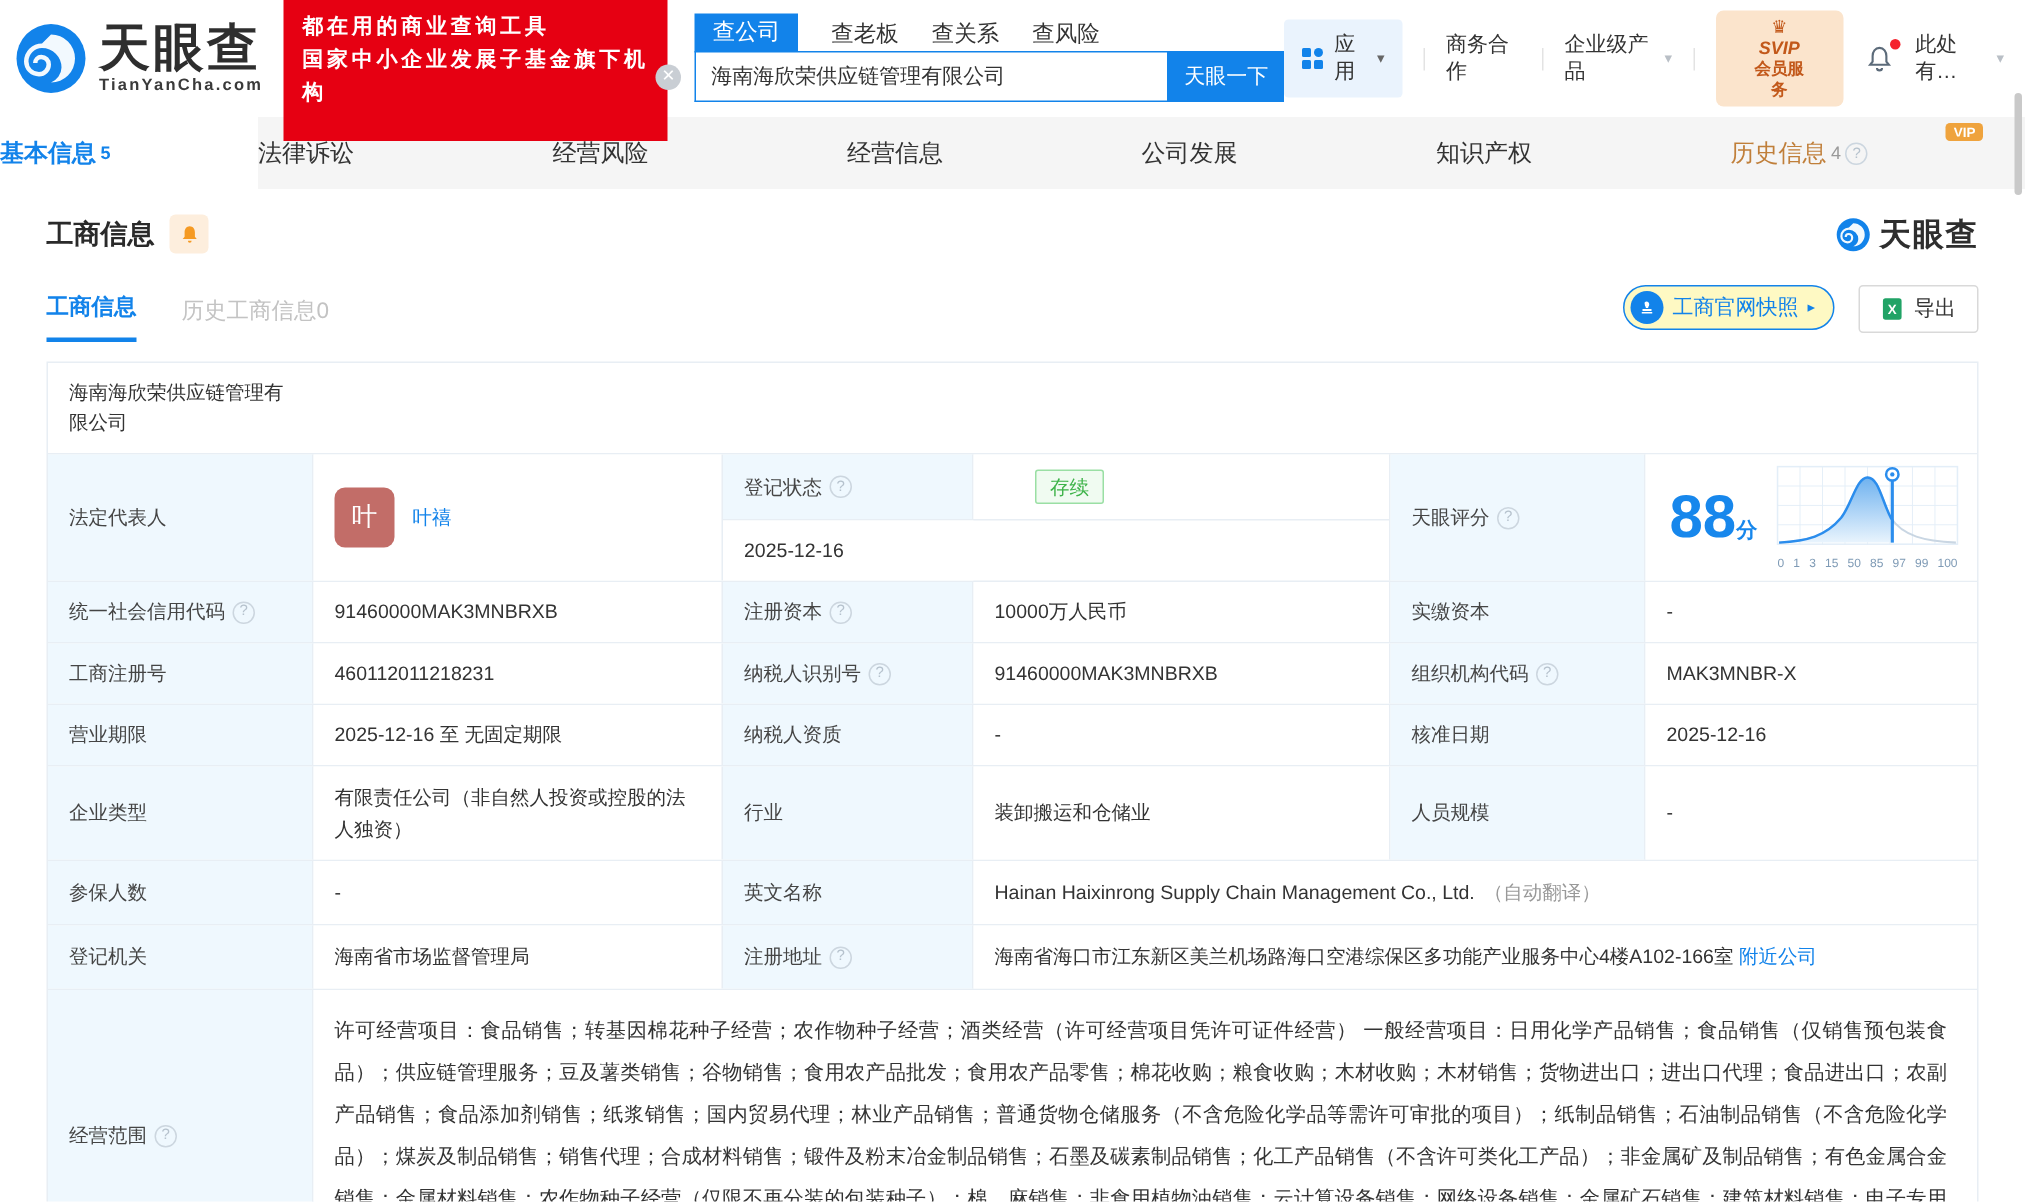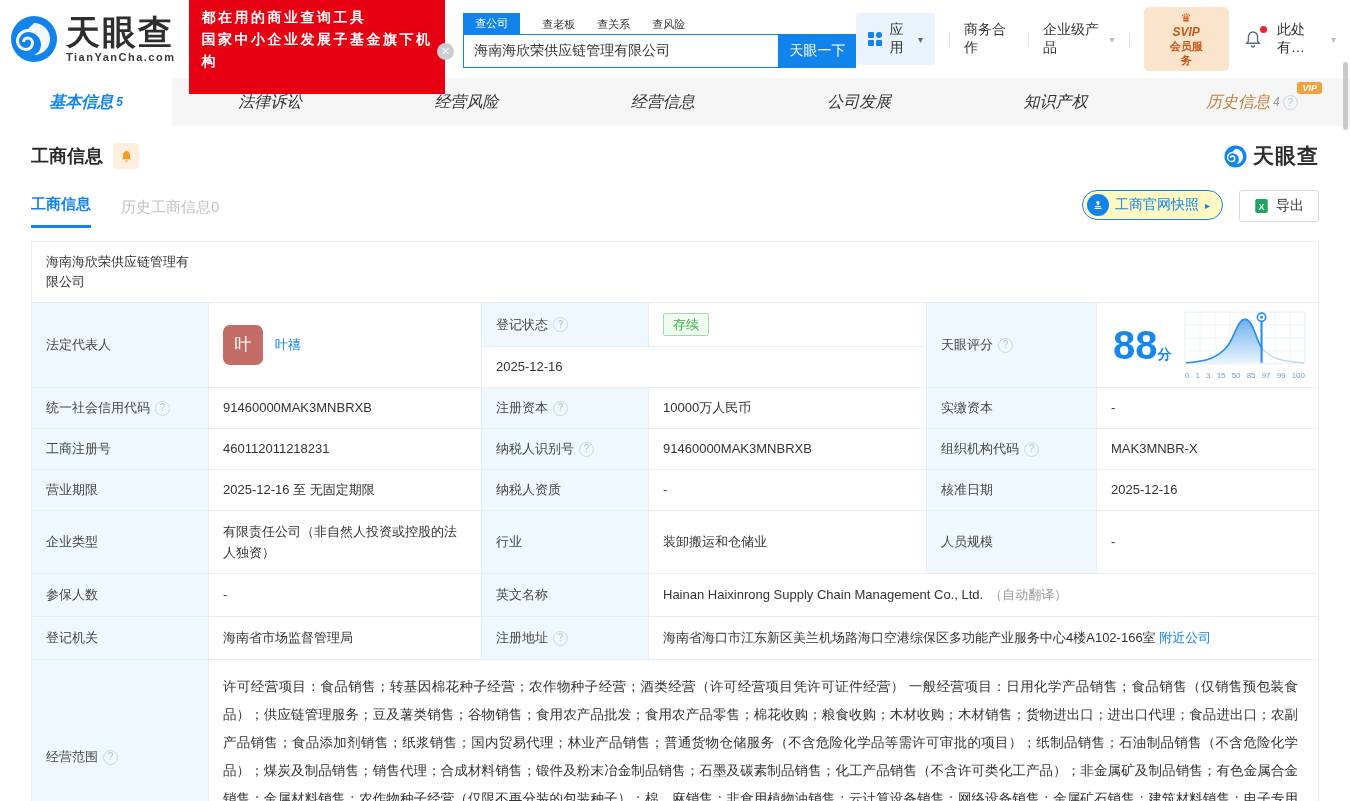--- a/index.html
+++ b/index.html
@@ -7,21 +7,21 @@
 
   
   .header { height:78px; display:flex; align-items:center; padding:0 14px 0 10px; background:#fff; position:relative; }
   .logo { display:flex; align-items:center; gap:8px; }
   .logo-icon { width:48px; height:48px; flex:0 0 48px; }
   .logo-txt { line-height:1; }
   .logo-cn { font-size:34px; font-weight:bold; color:#2e2e2e; letter-spacing:2px; }
   .logo-en { font-size:11px; font-weight:bold; color:#3a3a3a; letter-spacing:1.5px; margin-top:3px; }
   .promo { margin-left:14px; background:#e60012; color:#fff; padding:22px 12px; font-size:14px; font-weight:bold; line-height:22px; letter-spacing:2.5px; }
   .search-wrap { margin-left:18px; width:420px; }
-  .search-tabs { display:flex; align-items:flex-end; gap:22px; font-size:11px; height:24px; }
+  .search-tabs { display:flex; align-items:flex-end; gap:22px; font-size:15px; height:24px; }
   .search-tab { color:#333; cursor:pointer; padding:2px 0; }
   .search-tab.active { background:#1283ea; color:#fff; padding:3px 12px; }
   .search-input { flex:1; border:1.5px solid #1283ea; border-right:none; padding:0 30px 0 10px; font-size:14px; color:#333; outline:none; font-family:inherit; }
   .clear-btn { position:absolute; width:17px; height:17px; border-radius:50%; background:#c9ced4; color:#fff; font-size:11px; line-height:17px; text-align:center; margin-left:-26px; align-self:center; cursor:pointer; }
   .search-btn { width:78px; background:#1283ea; color:#fff; border:none; font-size:14px; cursor:pointer; font-family:inherit; }
   .search-row-rel { position:relative; display:flex; height:34px; }
   .hdr-right { margin-left:auto; display:flex; align-items:center; gap:14px; }
   .apps-btn { display:flex; align-items:center; gap:7px; background:#eaf3fd; border-radius:3px; padding:8px 12px; font-size:14px; cursor:pointer; }
   .grid-ic { width:14px; height:14px; display:grid; grid-template-columns:6px 6px; grid-template-rows:6px 6px; gap:2px; }
   .grid-ic i { background:#1283ea; border-radius:1px; }
@@ -32,21 +32,21 @@
   .hdr-link { font-size:14px; color:#333; cursor:pointer; display:flex; align-items:center; gap:5px; }
   .svip { background:#fbe4cc; border-radius:5px; padding:4px 23px; text-align:center; line-height:14px; cursor:pointer; }
   .svip .l1 { color:#c2581a; font-size:12px; font-weight:bold; font-style:italic; }
   .svip .l2 { color:#c2581a; font-size:11px; font-weight:bold; }
   .bell-wrap { position:relative; cursor:pointer; display:flex; }
   .red-dot { position:absolute; top:-3px; right:-4px; width:7px; height:7px; border-radius:50%; background:#f5222d; }
   .scroll-thumb { position:absolute; right:2px; top:62px; width:5px; height:68px; background:#c9c9c9; border-radius:3px; }
 
   
   .nav { height:48px; background:#f5f5f5; display:flex; }
-  .nav-tab { flex:1; display:flex; align-items:center; justify-content:center; font-size:16px; color:#333; cursor:pointer; position:relative; gap:3px;font-style:italic; }
+  .nav-tab { flex:1; display:flex; align-items:center; justify-content:flex-start; font-size:16px; color:#333; cursor:pointer; position:relative; gap:3px; }
   .nav-tab.active { flex:0 0 172px; background:#fff; color:#1283ea; font-weight:bold; }
   .nav-tab.active .cnt { color:#1283ea; }
   .cnt { font-size:12px; color:#999; }
   .nav-tab.history { color:#c07f3a; }
   .vip-badge { position:absolute; top:4px; right:28px; background:#efa33d; color:#fff; font-size:9px; font-weight:bold; padding:1px 5px; border-radius:3px; }
   .vip-badge:after { content:""; position:absolute; left:4px; bottom:-3px; border:3px solid transparent; border-top-color:#efa33d; }
 
   
   .content { padding:16px 31px 0 31px; position:relative; }
   .sec-head { display:flex; align-items:center; }
@@ -78,21 +78,21 @@
   .r6 { grid-template-columns:177px 273px 167px 278px 170px 1fr; min-height:62px; }
   .r7 { grid-template-columns:177px 273px 167px 1fr; min-height:43px; }
   .r9 { grid-template-columns:177px 1fr; }
   .mid-stack { display:flex; flex-direction:column; border-right:1px solid #e8eef4; }
   .mid-row { flex:1; display:grid; grid-template-columns:167px 1fr; }
   .mid-row:first-child { border-bottom:1px solid #e8eef4; }
   .help { width:15px; height:15px; flex:0 0 15px; border:1px solid #ccd6df; border-radius:50%; color:#b6c2cd; font-size:10px; display:inline-flex; align-items:center; justify-content:center; }
   .help:after { content:"?"; }
   .avatar { width:40px; height:40px; border-radius:7px; background:#c26d68; color:#fff; font-size:17px; display:flex; align-items:center; justify-content:center; margin-right:12px; flex:0 0 40px; }
   a.blue { color:#1283ea; text-decoration:none; cursor:pointer; }
-  .badge-green { display:inline-block; padding:1px 9px; font-size:13px; color:#3eb349; background:#f0fbf1; border:1px solid #9adfa4; border-radius:2px; line-height:19px; }
+  .badge-green { display:inline-block; padding:1px 9px; font-size:13px; color:#3eb349; background:#f0fbf1; border:1px solid #9adfa4; border-radius:2px; line-height:19px;margin-left:27px; }
   .score-cell { background:#fff; display:flex; align-items:center; justify-content:space-between; padding:6px 12px 6px 16px; }
   .score-num { color:#1787ec; font-weight:bold; font-size:40px; line-height:1; }
   .score-unit { color:#1787ec; font-size:14px; font-weight:bold; }
   .chart { width:122px; }
   .ticks { display:flex; justify-content:space-between; font-size:8px; color:#7e9ab5; padding:0 1px; margin-top:-2px; }
   .gray-note { color:#999; margin-left:6px; }
   .scope-val { display:block; padding:13px 20px 13px 14px; line-height:28px; font-size:13.5px; text-align:justify; }
   .scope-lbl { align-items:center; }
   .wrap2 { line-height:21px; }
 </style>

